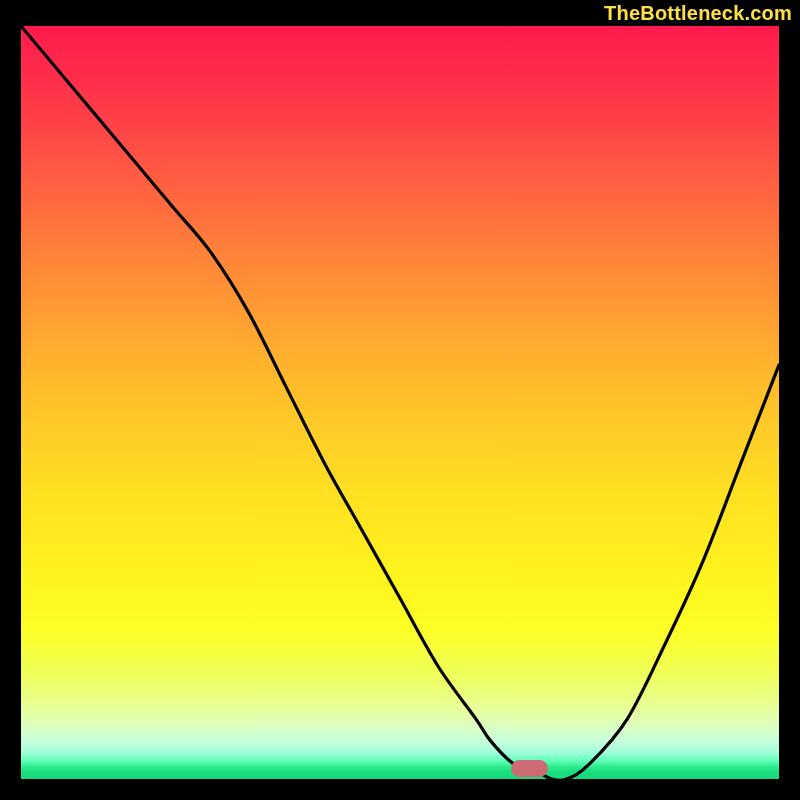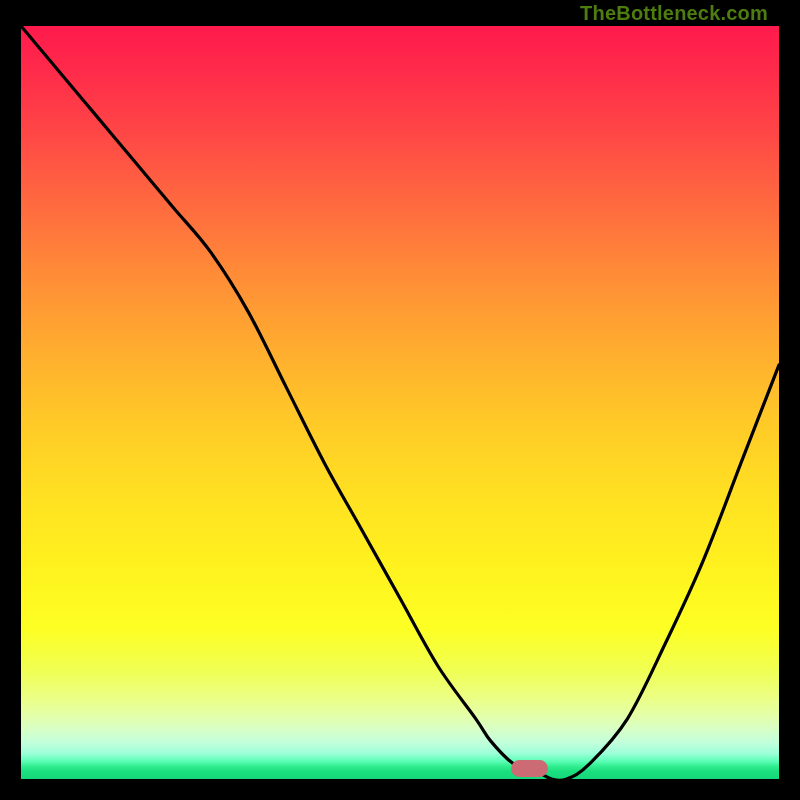--- a/index.html
+++ b/index.html
@@ -43,23 +43,23 @@
       #9cffd8 96.6%,
       #5effb8 97.6%,
       #32ee90 98.3%,
       #1adf7f 99%,
       #16d87a 100%
     );
   }
   .watermark {
     position: absolute;
     top: 2px;
-    right: 32px;
+    right: 8px;
     font: 600 20px Arial, Helvetica, sans-serif;
-    color: #4d7c0f;
+    color: #fde047;
     letter-spacing: 0.2px;
     margin-left: 19px;
   }
   svg.curve {
     position: absolute;
     left: 21px;
     top: 26px;
     width: 758px;
     height: 753px;
     overflow: visible;

